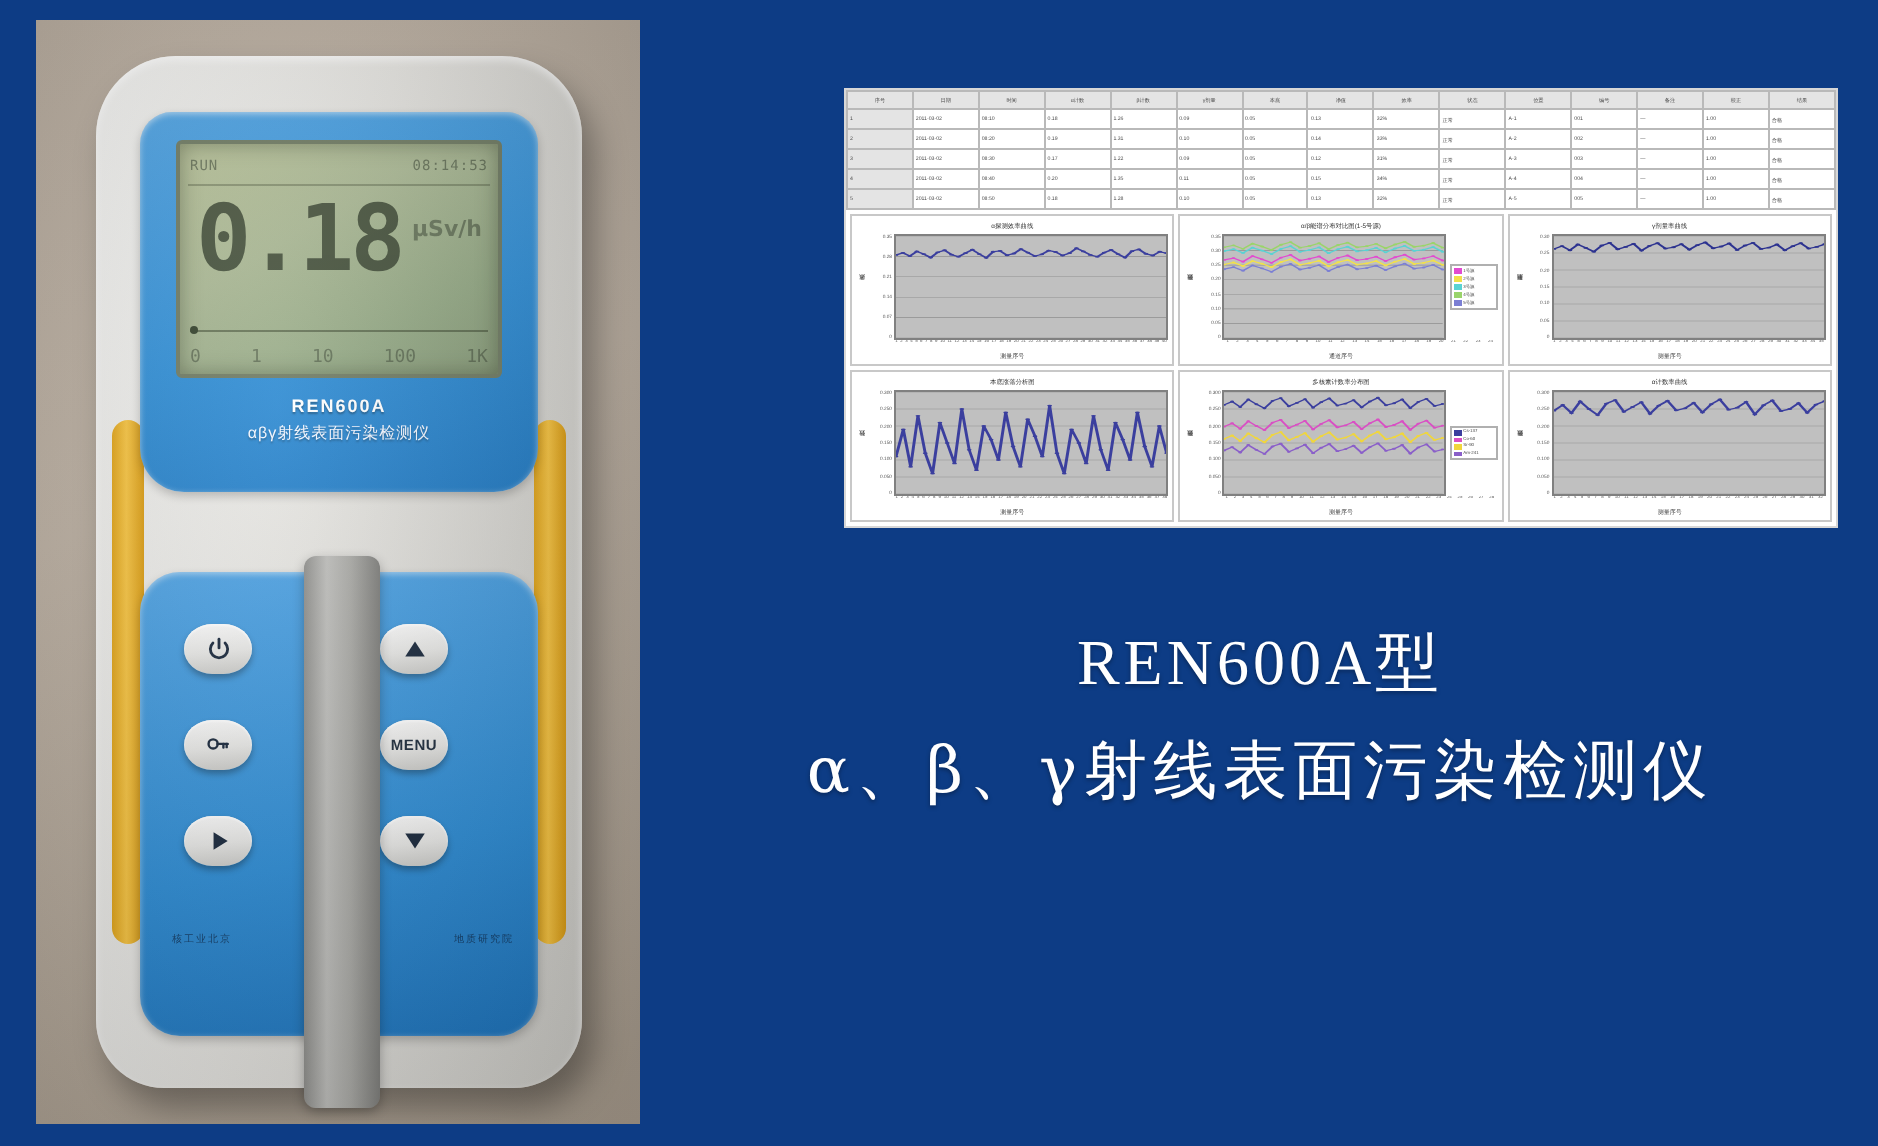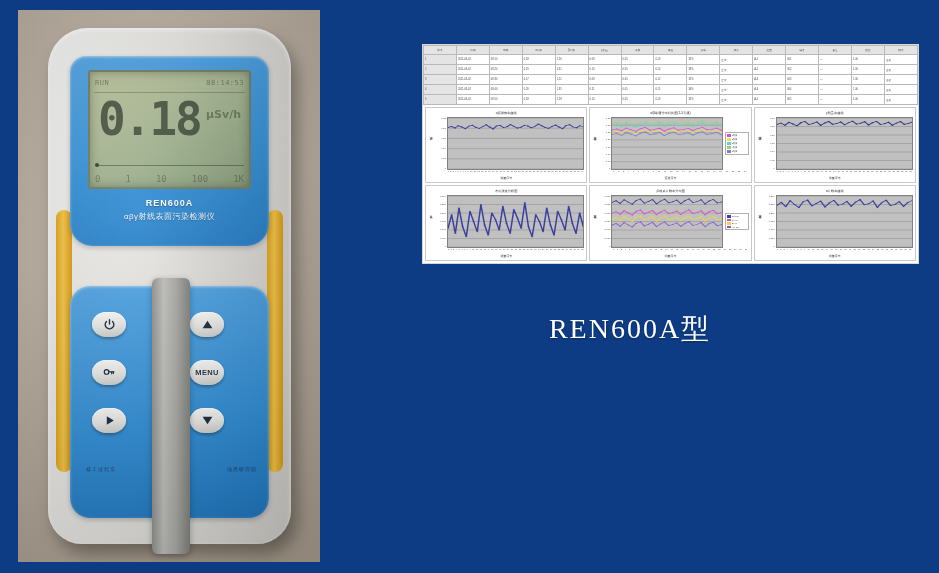--- a/index.html
+++ b/index.html
@@ -245,21 +245,21 @@
   
   #title-block{
     position:absolute;
     left:330px; top:310px;
     width:600px;
     color:#ffffff;
     text-align:center;
   }
   #title-line-1{
     font-family:"Liberation Serif", serif;
-    font-size:28px; letter-spacing:2px;
+    font-size:32px; letter-spacing:2px;
     margin-bottom:10px;
     text-shadow:0 1px 2px rgba(0,0,0,.35);
   }
   #title-line-2{
     font-family:"DejaVu Serif", serif;
     font-size:32px; letter-spacing:3px;
     text-shadow:0 1px 2px rgba(0,0,0,.35);
     white-space:nowrap;
   }
 </style>
@@ -1265,13 +1265,14 @@
           <span>31</span>
           <span>32</span>
         </div>
         <div class="chart-xlabel">测量序号</div>
       </div>
     </div>
 </div>
 
 <div id="title-block">
   <div id="title-line-1">REN600A型</div>
+  <div id="title-line-2">α、β、γ射线表面污染检测仪</div>
 </div>
 
 </body></html>

